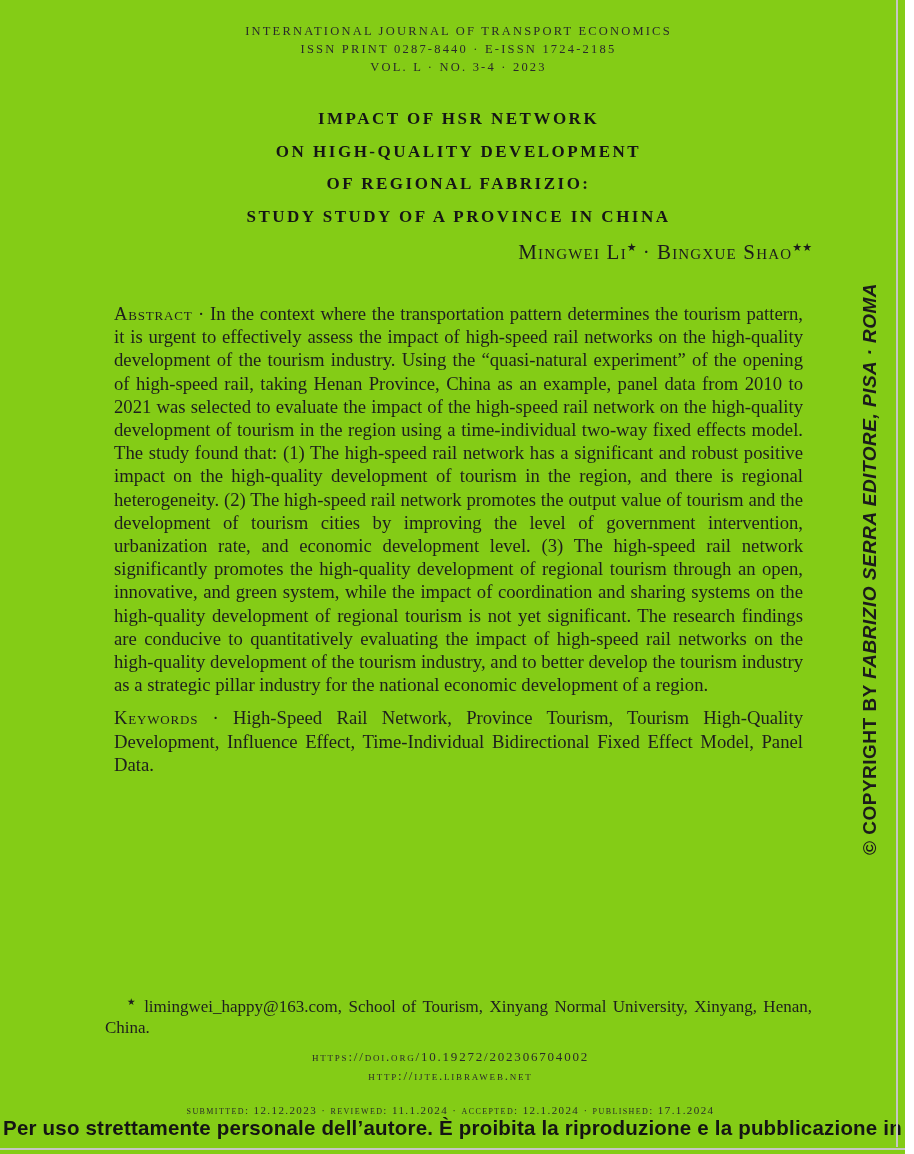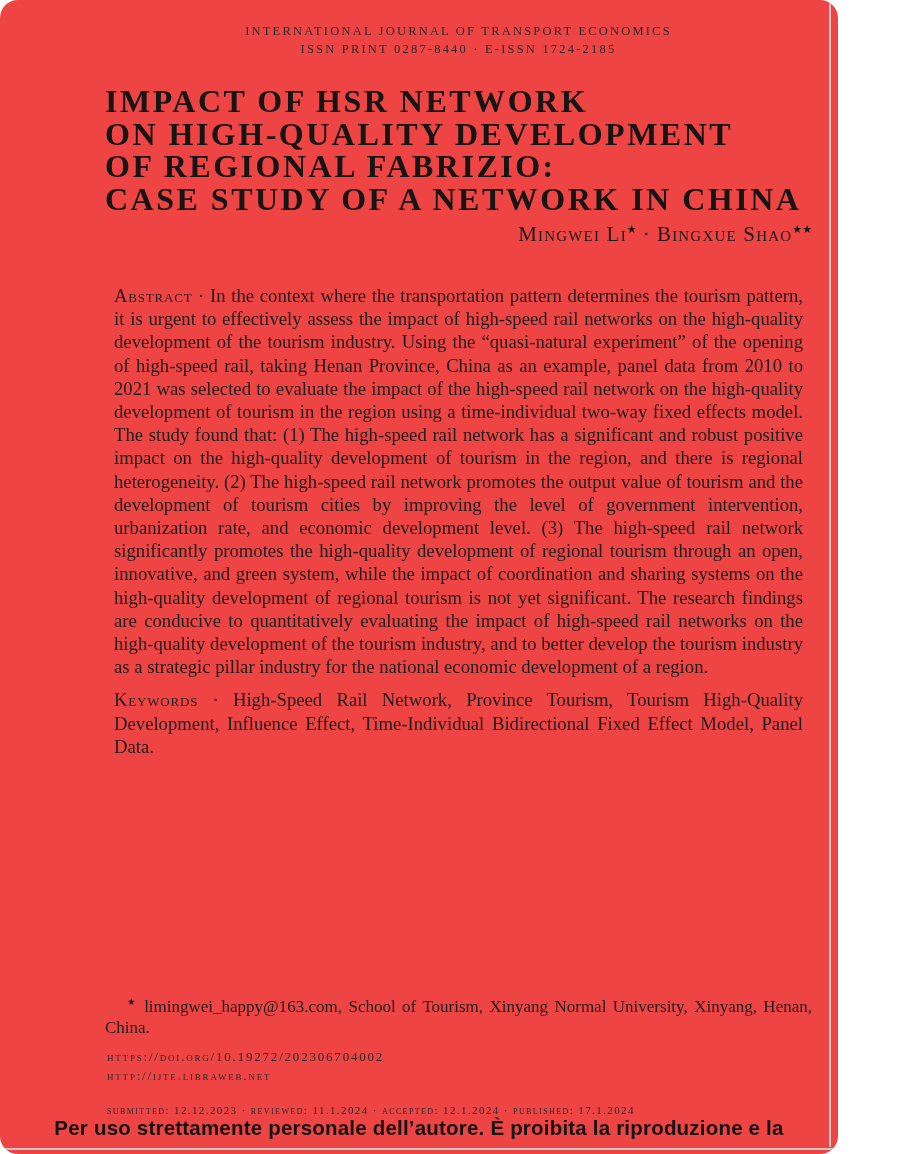--- a/index.html
+++ b/index.html
@@ -1,24 +1,23 @@
 <!DOCTYPE html>
 <html><head>
 <meta charset="utf-8">
 <style>
   html, body { margin: 0; padding: 0; background: #ffffff; }
   .page {
     position: relative;
-    width: 838px;
+    width: 905px;
     height: 1154px;
-    background: #ef4444;
+    background: #84cc16;
     color: #1a1a1a;
     font-family: "Liberation Serif", serif;
     overflow: hidden;
-    border-radius: 18px;
   }
   
   .edge-right {
     position: absolute; top: 0; right: 7px; width: 2px; height: 1147px;
     background: #c6c6c6;
   }
   .edge-bottom {
     position: absolute; left: 0; bottom: 4px; width: 100%; height: 2px;
     background: #c6c6c6;
   }
@@ -26,22 +25,22 @@
     position: absolute; left: 105px; top: 0; width: 707px;
   }
   
   .journal-header { padding-top: 22px; text-align: center; }
   .journal-header div {
     font-size: 12.5px; letter-spacing: 2.2px; line-height: 18px;
     color: #2a2a2a;
   }
   
   .article-title {
-    margin-top: 27px; text-align: left;
-    font-size: 32px; font-weight: bold; letter-spacing: 2.5px;
+    margin-top: 27px; text-align: center;
+    font-size: 17px; font-weight: bold; letter-spacing: 2.5px;
     line-height: 32.5px; color: #151515;
   }
   
   .authors {
     margin-top: 7px; text-align: right;
     font-variant: small-caps; font-size: 21px; letter-spacing: 1.2px;
     color: #1c1c1c;
   }
   .authors .star {
     font-variant: normal; font-size: 11px; vertical-align: super;
@@ -60,22 +59,22 @@
   .footnotes {
     position: absolute; left: 105px; top: 992px; width: 707px;
   }
   .footnote {
     text-align: justify; font-size: 17px; line-height: 21.5px;
     text-indent: 22px; margin: 0; color: #1e1e1e;
   }
   .footnote .star { font-size: 9.5px; vertical-align: super; }
   
   .pub-links {
-    position: absolute; left: 107px; top: 1047px; width: 707px;
-    text-align: left; color: #2a2a2a;
+    position: absolute; left: 97px; top: 1047px; width: 707px;
+    text-align: center; color: #2a2a2a;
   }
   .pub-links .link-line {
     font-variant: small-caps; font-size: 13px; letter-spacing: 1.8px;
     line-height: 19px; color: #2a2a2a; text-decoration: none; display: block;
   }
   .pub-links .dates-line {
     font-variant: small-caps; font-size: 11px; letter-spacing: 1.4px;
     line-height: 18px; margin-top: 16px;
   }
   
@@ -102,27 +101,28 @@
 </head>
 <body>
 
 <div class="page">
 
   <div class="content">
 
     <div class="journal-header">
       <div>INTERNATIONAL JOURNAL OF TRANSPORT ECONOMICS</div>
       <div>ISSN PRINT 0287-8440 · E-ISSN 1724-2185</div>
+      <div>VOL. L · NO. 3-4 · 2023</div>
     </div>
 
     <div class="article-title">
       <div>IMPACT OF HSR NETWORK</div>
       <div>ON HIGH-QUALITY DEVELOPMENT</div>
       <div>OF REGIONAL FABRIZIO:</div>
-      <div>CASE STUDY OF A NETWORK IN CHINA</div>
+      <div>STUDY STUDY OF A PROVINCE IN CHINA</div>
     </div>
 
     <div class="authors">
       <span>Mingwei Li</span><span class="star">★</span><span class="sep">·</span><span>Bingxue Shao</span><span class="star">★★</span>
     </div>
 
     <div class="abstract-block">
       <p class="para"><span class="sc-label">Abstract</span><span> · </span><span>In the context where the transportation pattern determines the tourism pattern, it is urgent to effectively assess the impact of high-speed rail networks on the high-quality development of the tourism industry. Using the “quasi-natural experiment” of the opening of high-speed rail, taking Henan Province, China as an example, panel data from 2010 to 2021 was selected to evaluate the impact of the high-speed rail network on the high-quality development of tourism in the region using a time-individual two-way fixed effects model. The study found that: (1) The high-speed rail network has a significant and robust positive impact on the high-quality development of tourism in the region, and there is regional heterogeneity. (2) The high-speed rail network promotes the output value of tourism and the development of tourism cities by improving the level of government intervention, urbanization rate, and economic development level. (3) The high-speed rail network significantly promotes the high-quality development of regional tourism through an open, innovative, and green system, while the impact of coordination and sharing systems on the high-quality development of regional tourism is not yet significant. The research findings are conducive to quantitatively evaluating the impact of high-speed rail networks on the high-quality development of the tourism industry, and to better develop the tourism industry as a strategic pillar industry for the national economic development of a region.</span></p>
       <p class="para keywords"><span class="sc-label">Keywords</span><span> · </span><span>High-Speed Rail Network, Province Tourism, Tourism High-Quality Development, Influence Effect, Time-Individual Bidirectional Fixed Effect Model, Panel Data.</span></p>
     </div>

